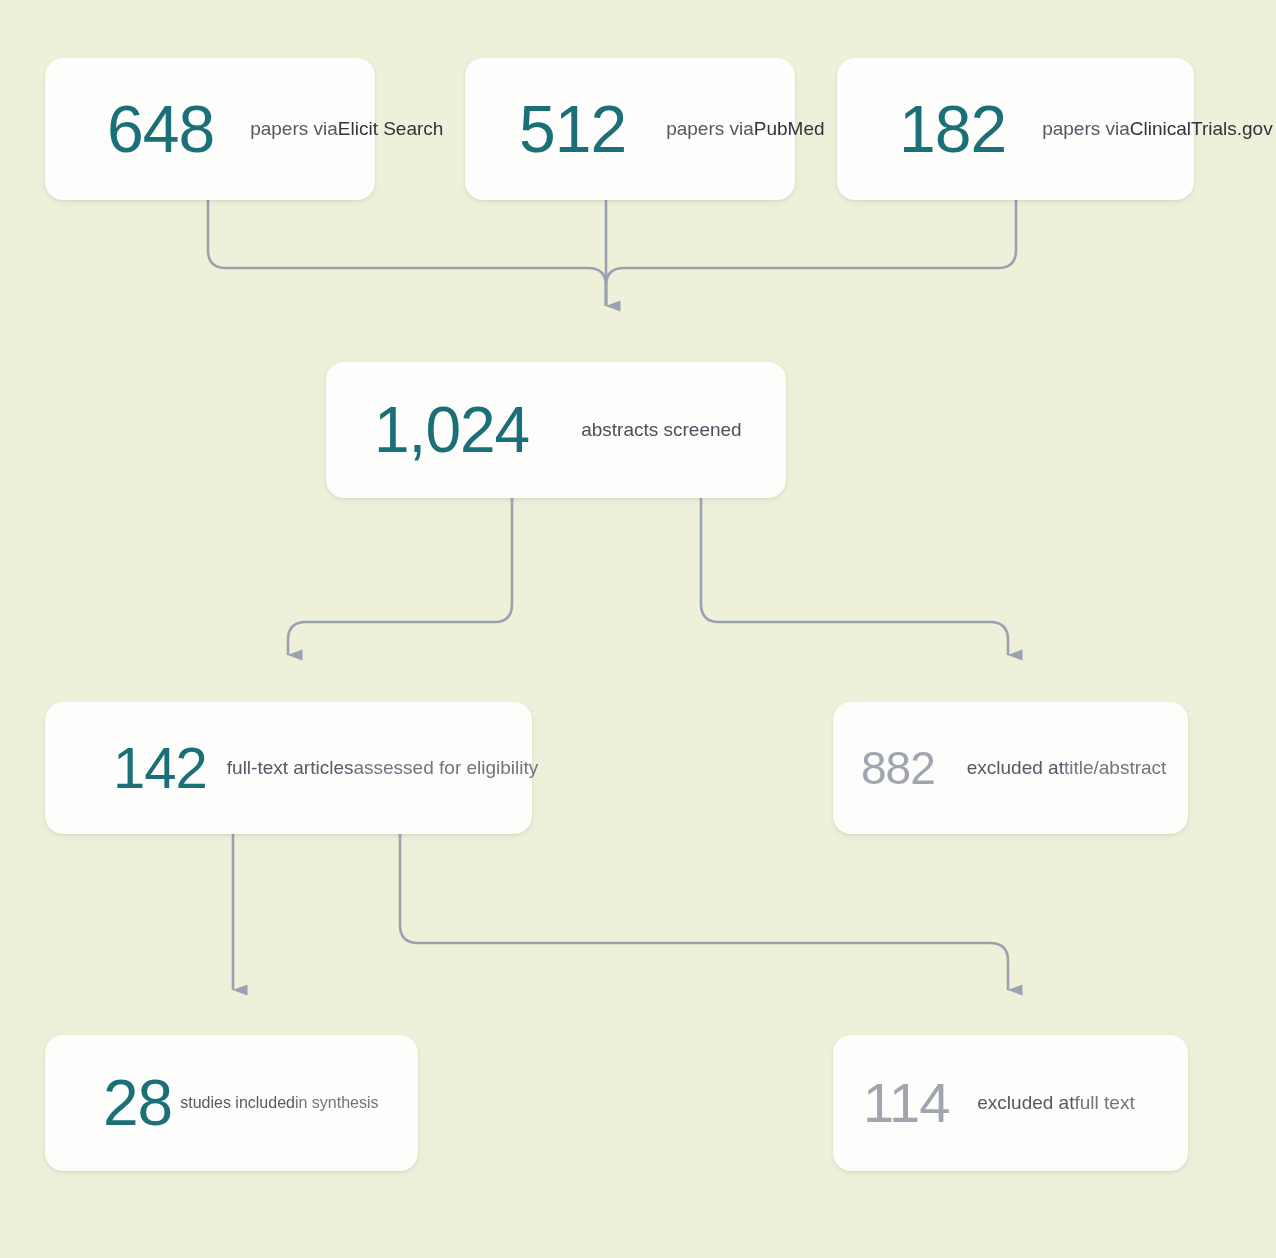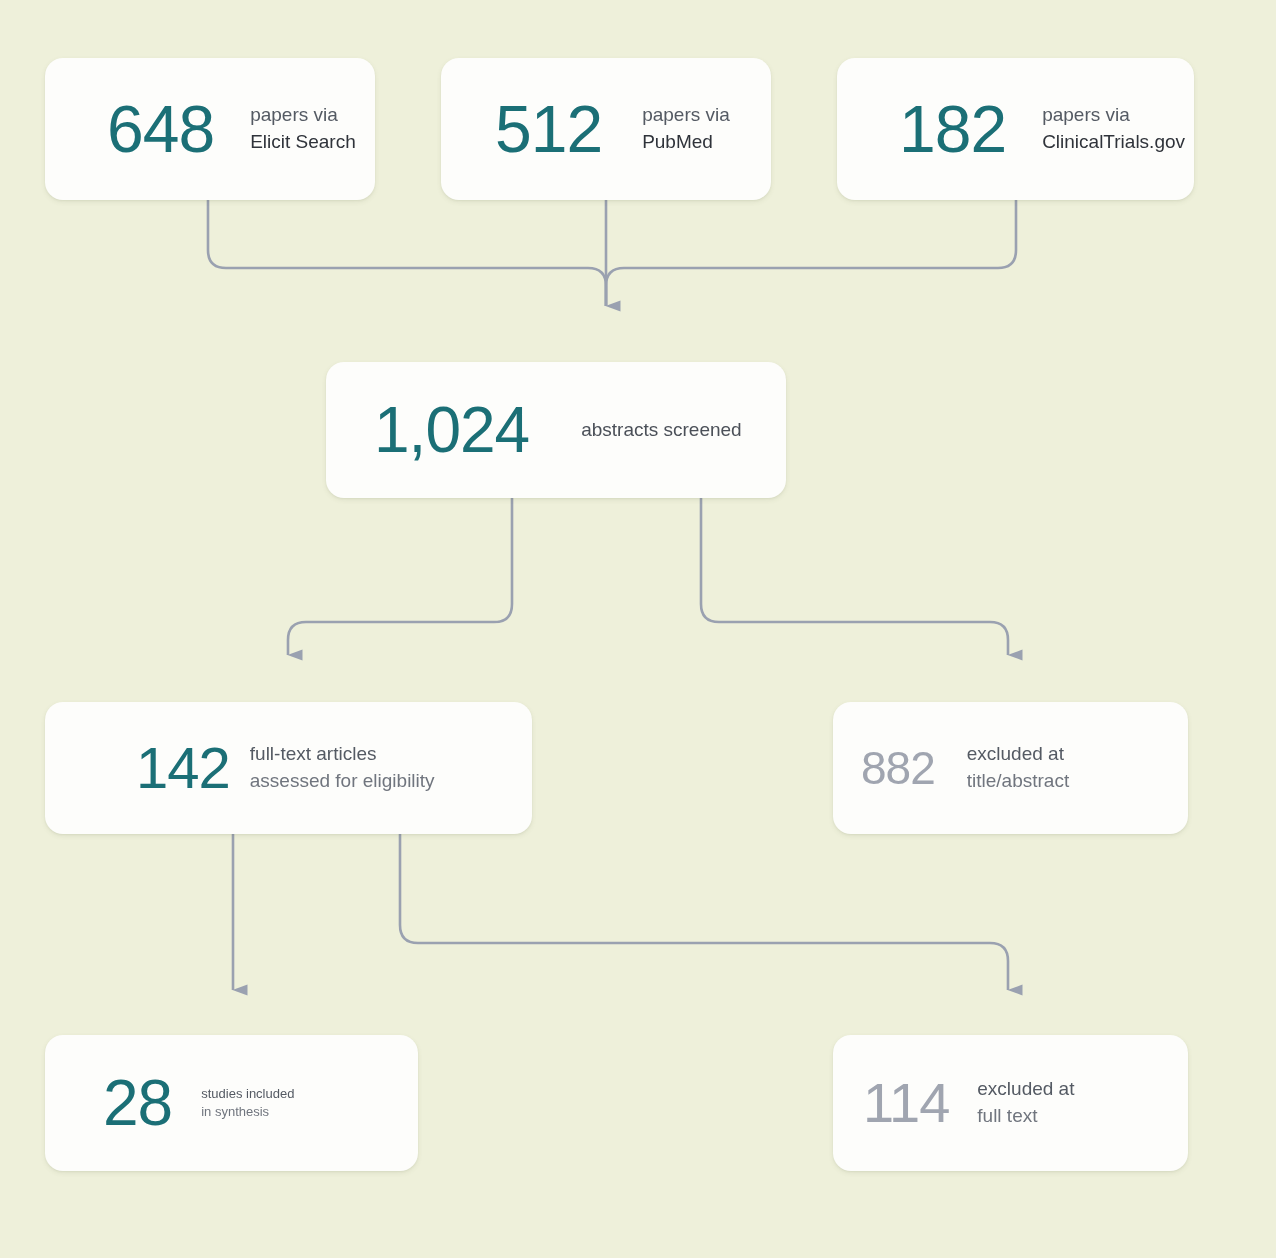--- a/index.html
+++ b/index.html
@@ -48,78 +48,78 @@
     font-weight: 300;
     letter-spacing: -1px;
     white-space: nowrap;
     line-height: 1;
   }
   .stat-number.teal { color: #1b6f76; margin-left: 28px; }
   .stat-number.gray { color: #a0a5b0; }
 
   .stat-label {
     display: flex;
-    flex-direction: column;
+    flex-direction: row;
     justify-content: center;
     white-space: nowrap;
   }
   .label-line1 {
     color: #545a63;
     line-height: 1.42;
   }
   .label-line2 {
     line-height: 1.42;
   }
   .label-line2.dark { color: #2f333a; font-weight: 500; }
   .label-line2.muted { color: #70757e; }
   .label-single {
     color: #4b5058;
     line-height: 1.42;
   }
 
   
   #card-elicit  { left: 45px;  top: 58px;  width: 330px; height: 142px; padding-left: 34px; }
-  #card-pubmed  { left: 441px; top: 58px;  width: 330px; height: 142px; padding-left: 26px; }
+  #card-pubmed  { left: 465px; top: 58px;  width: 330px; height: 142px; padding-left: 26px; }
   #card-ctgov   { left: 837px; top: 58px;  width: 357px; height: 142px; padding-left: 34px; }
 
   #card-elicit .stat-number,
   #card-pubmed .stat-number,
   #card-ctgov  .stat-number { font-size: 66px; }
   #card-elicit .stat-label,
   #card-pubmed .stat-label,
   #card-ctgov  .stat-label { margin-left: 36px; font-size: 19px; }
   #card-pubmed .stat-label { margin-left: 40px; }
   #card-ctgov  .stat-label { margin-left: 36px; }
 
   
   #card-screened {
     left: 326px; top: 362px; width: 460px; height: 136px; padding-left: 20px;
   }
   #card-screened .stat-number { font-size: 64px; }
   #card-screened .stat-label  { margin-left: 52px; font-size: 19px; }
 
   
   #card-fulltext {
-    left: 45px; top: 702px; width: 487px; height: 132px; padding-left: 63px;
+    left: 45px; top: 702px; width: 487px; height: 132px; padding-left: 40px;
   }
   #card-fulltext .stat-number { font-size: 58px; }
   #card-fulltext .stat-label  { margin-left: 20px; font-size: 19px; }
 
   #card-excl-abstract {
     left: 833px; top: 702px; width: 355px; height: 132px; padding-left: 28px;
   }
   #card-excl-abstract .stat-number { font-size: 46px; }
   #card-excl-abstract .stat-label  { margin-left: 32px; font-size: 19px; }
 
   
   #card-included {
     left: 45px; top: 1035px; width: 373px; height: 136px; padding-left: 30px;
   }
   #card-included .stat-number { font-size: 64px; }
-  #card-included .stat-label  { margin-left: 29px; font-size: 13px; }
+  #card-included .stat-label  { margin-left: 8px; font-size: 16px; }
 
   #card-excl-fulltext {
     left: 833px; top: 1035px; width: 355px; height: 136px; padding-left: 30px;
   }
   #card-excl-fulltext .stat-number { font-size: 56px; }
   #card-excl-fulltext .stat-label  { margin-left: 28px; font-size: 19px; }
 </style>
 </head>
 <body>
 

